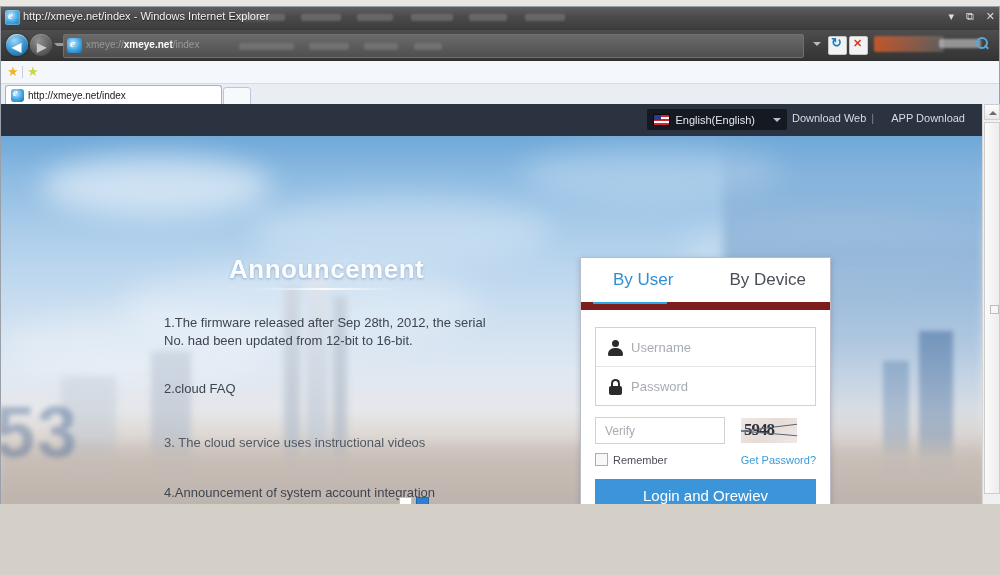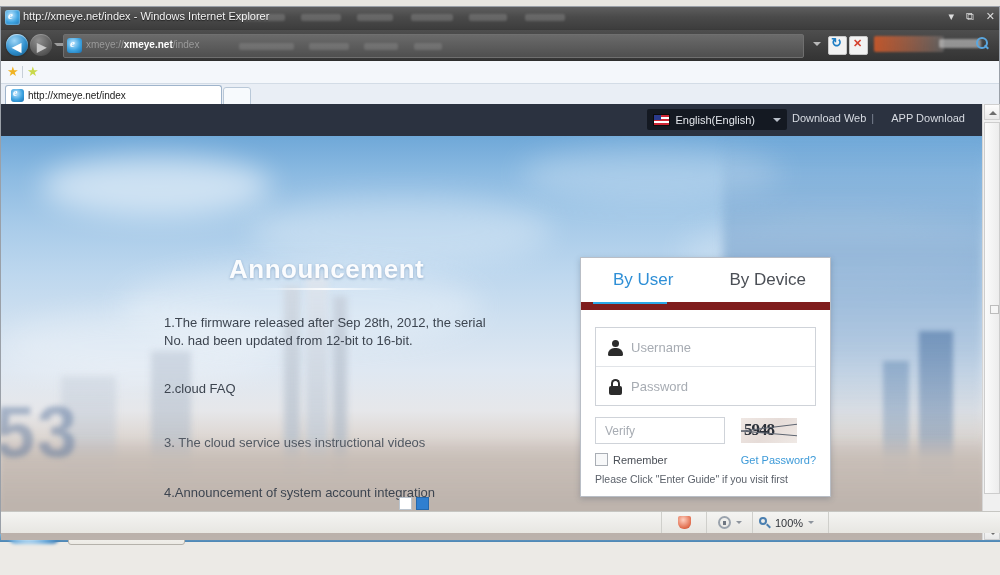--- a/index.html
+++ b/index.html
@@ -1,21 +1,21 @@
 <!DOCTYPE html>
 <html><head>
 <meta charset="utf-8">
 <style>
   html,body{margin:0;padding:0;}
   body{
     width:1000px;height:575px;overflow:hidden;
     font-family:"Liberation Sans", sans-serif;
     background:#d4d0c8;
   }
-  #app{position:relative;width:1000px;height:575px;overflow:hidden;background:#e8e6e1;}
+  #app{position:relative;width:1000px;height:504px;overflow:hidden;background:#e8e6e1;}
 
   
   .ie-window{position:absolute;left:0;top:6px;width:1000px;height:528px;
     background:#ffffff;border:1px solid #9aa0a8;box-sizing:border-box;}
   .titlebar{position:relative;height:22px;
     background:linear-gradient(180deg,#5e5e5e 0%,#4a4a4a 45%,#3d3d3d 100%);
     border-bottom:1px solid #3a3a3a;}
   .title-text{position:absolute;left:22px;top:3px;font-size:11px;color:#f2f2f2;
     white-space:nowrap;text-shadow:0 1px 1px rgba(0,0,0,.6);}
   .title-ie-icon{position:absolute;left:4px;top:3px;width:15px;height:15px;border-radius:3px;
@@ -399,20 +399,21 @@
             </div>
 
             <div class="rem-row">
               <div class="rem-left">
                 <span class="rem-box"></span>
                 <span class="rem-label">Remember</span>
               </div>
               <a class="get-pwd" href="#">Get Password?</a>
             </div>
 
+            <div class="login-btn">Login and Orewiev</div>
             <div class="card-note">Please Click "Enter Guide" if you visit first</div>
           </div>
         </div>
       </div>
 
       <div class="pscroll">
         <div class="ps-up"></div>
         <div class="ps-thumb">
           <div class="ps-grip"></div>
         </div>

